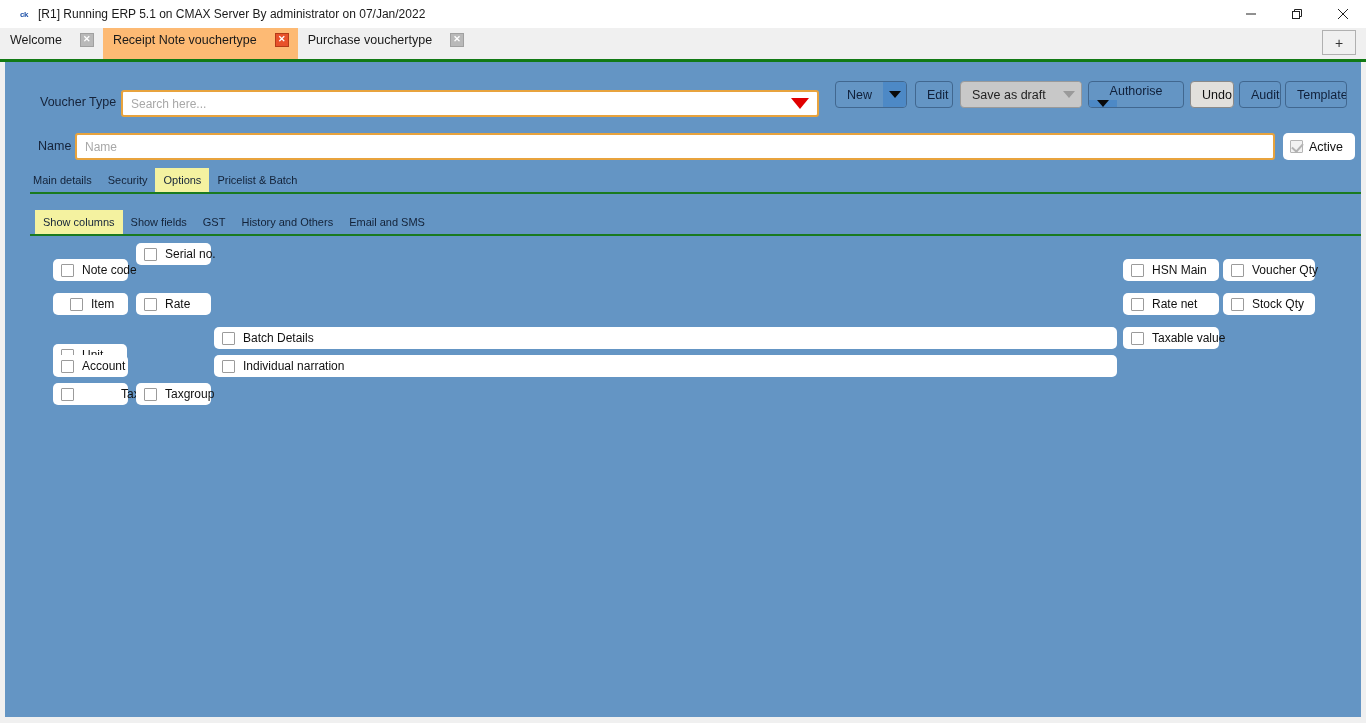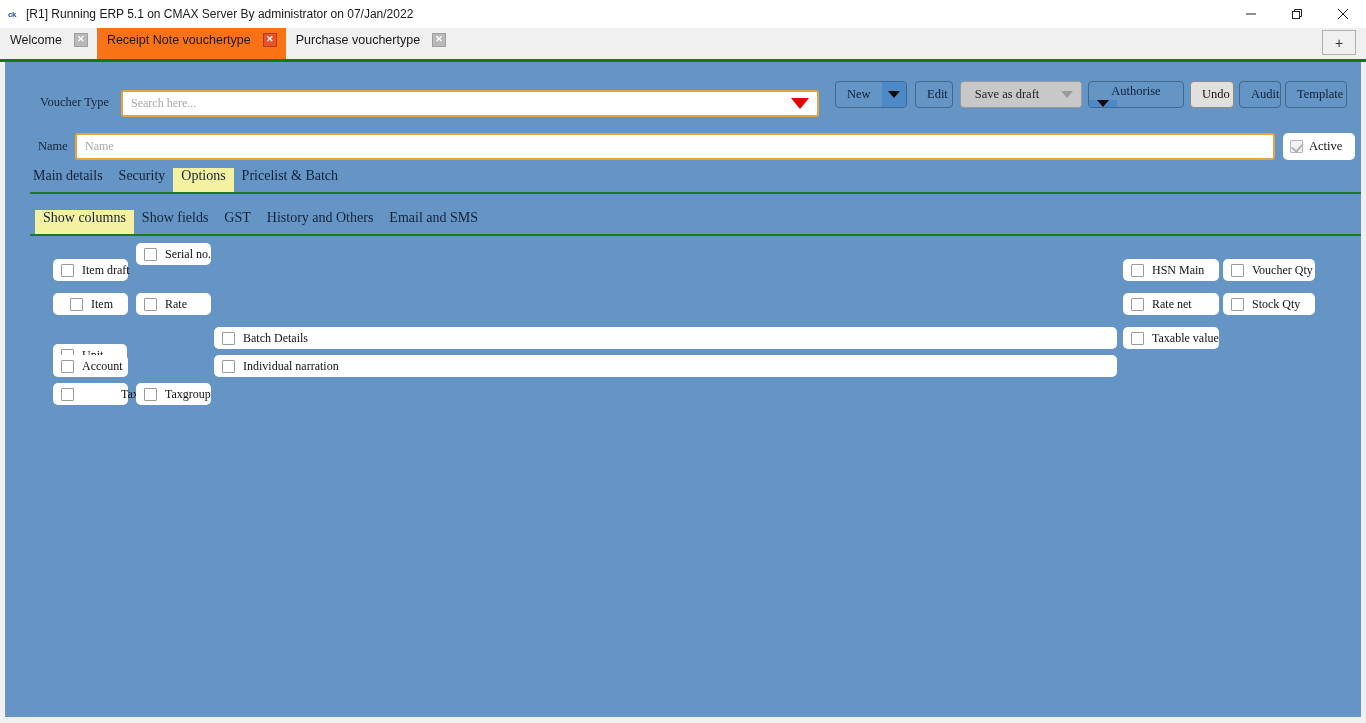--- a/index.html
+++ b/index.html
@@ -11,21 +11,21 @@
   }
 
   
   .titlebar {
     height: 28px; width: 100%;
     background: #ffffff;
     display: flex; align-items: center;
     position: relative;
   }
   .app-logo {
-    width: 16px; height: 14px; margin-left: 4px; margin-right: 6px;
+    width: 16px; height: 14px; margin-left: 16px; margin-right: 6px;
     display: flex; align-items: center; justify-content: center;
     font-size: 8px; font-weight: bold; color: #2255aa;
     letter-spacing: -0.5px;
   }
   .title-text {
     font-size: 12px; color: #1a1a1a; white-space: nowrap;
   }
   .win-controls {
     position: absolute; right: 0; top: 0; height: 28px;
     display: flex;
@@ -40,26 +40,26 @@
   
   .tabstrip {
     height: 31px; width: 100%;
     background: #f0f0f0;
     display: flex; align-items: stretch;
     position: relative;
   }
   .tab {
     display: flex; align-items: center;
     padding: 0 9px 8px 10px;
-    gap: 12px;
+    gap: 18px;
     font-size: 12.5px; color: #1a1a1a;
     background: #f0f0f0;
     white-space: nowrap;
   }
-  .tab.active { background: #f97316; }
+  .tab.active { background: #fdba74; }
   .tab-close {
     width: 14px; height: 14px;
     background: #b9b9b9;
     border: 1px solid #a0a0a0;
     display: flex; align-items: center; justify-content: center;
     font-size: 9px; color: #ffffff; line-height: 1;
     font-weight: bold;
   }
   .tab.active .tab-close {
     background: #e8522a;
@@ -211,23 +211,23 @@
   
   .tabrow1 {
     position: absolute; left: 20px; top: 106px;
     height: 24px; display: flex; align-items: stretch;
   }
   .tabrow2 {
     position: absolute; left: 30px; top: 148px;
     height: 24px; display: flex; align-items: stretch;
   }
   .navtab {
-    display: flex; 
+    display: flex; align-items: center;
     padding: 0 8px;
-    font-size: 14px; color: #132238;
+    font-size: 11px; color: #132238;
     white-space: nowrap;
   }
   .navtab.active { background: #f4f2a0; }
   .green-rule1 {
     position: absolute; left: 25px; top: 130px;
     width: 1331px; height: 2px; background: #1a7a1f;
   }
   .green-rule2 {
     position: absolute; left: 25px; top: 172px;
     width: 1331px; height: 2px; background: #1a7a1f;
@@ -238,21 +238,21 @@
     position: absolute;
     height: 22px;
     background: #ffffff;
     border-radius: 5px;
     display: flex; align-items: center;
     padding: 0 8px; gap: 8px;
     font-size: 12px; color: #111;
   }
   .pill .lb { white-space: nowrap; }
 
-  .content-area { position: absolute; left: 0; top: 0; width: 100%; height: 100%; font-family: Liberation Serif, serif; }
+  .content-area { position: absolute; left: 0; top: 0; width: 100%; height: 100%; }
 </style>
 </head>
 <body>
 
 <div class="titlebar">
   <div class="app-logo">
     <span>ck</span>
   </div>
   <div class="title-text">[R1] Running ERP 5.1 on CMAX Server By administrator on 07/Jan/2022</div>
   <div class="win-controls">
@@ -382,21 +382,21 @@
             <span>History and Others</span>
           </div>
         <div class="navtab">
             <span>Email and SMS</span>
           </div>
       </div>
       <div class="green-rule2"></div>
 
       <div class="pill" style="left:48px; top:197px; width:75px;">
         <span class="cb"></span>
-        <span class="lb">Item draft</span>
+        <span class="lb">Note code</span>
       </div>
       <div class="pill" style="left:48px; top:231px; width:75px;padding-left:17px;">
         <span class="cb"></span>
         <span class="lb">Item</span>
       </div>
       <div class="pill" style="left:48px; top:282px; width:74px;">
         <span class="cb"></span>
         <span class="lb">Unit</span>
       </div>
       <div class="pill" style="left:48px; top:293px; width:75px;">

